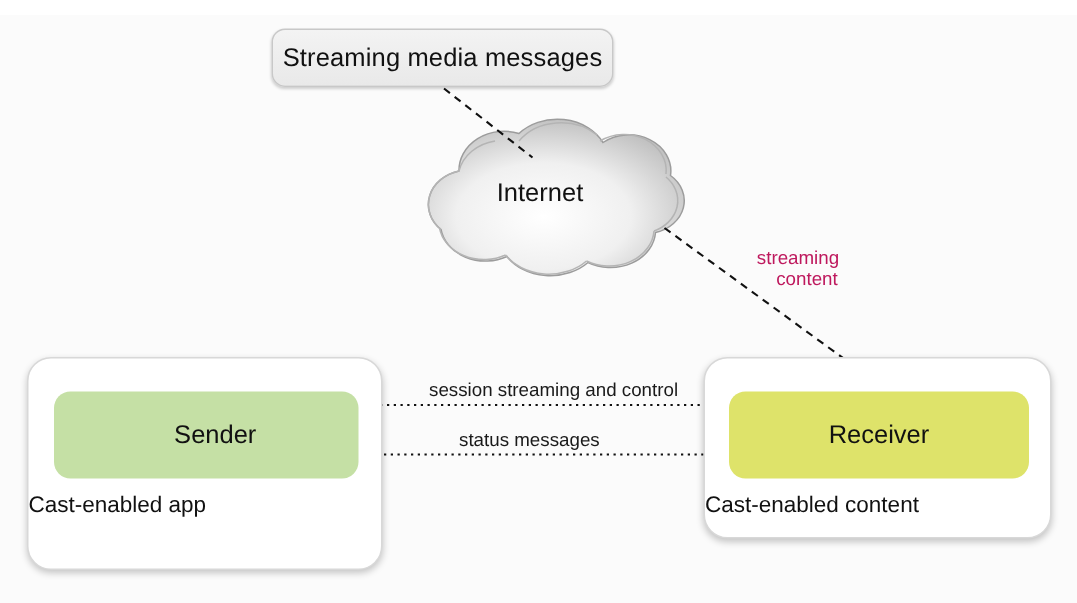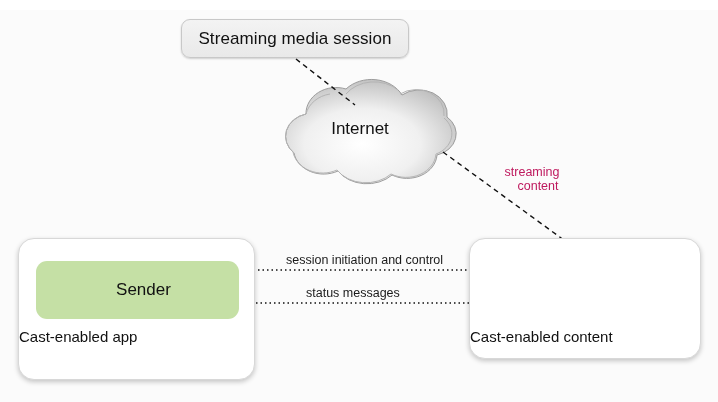--- a/index.html
+++ b/index.html
@@ -149,21 +149,21 @@
   #status-label  { left: 306px; top: 286px; }
 </style>
 </head>
 <body>
 
 <div id="canvas">
 
   <div id="panel"></div>
 
   <div id="service-box">
-    <span class="lbl">Streaming media session</span>
+    <span class="lbl">Streaming media messages</span>
   </div>
 
   <div id="cloud-wrap">
     <svg width="220" height="114" viewBox="0 0 220 114">
       <defs>
         <radialGradient id="cloudgrad" cx="45%" cy="62%" r="62%">
           <stop offset="0%" stop-color="#ffffff"></stop>
           <stop offset="55%" stop-color="#f0f0f0"></stop>
           <stop offset="100%" stop-color="#c2c2c2"></stop>
         </radialGradient>
@@ -205,31 +205,34 @@
     <line x1="240" y1="270" x2="485" y2="270" stroke="#111" stroke-width="1.3" stroke-dasharray="1.5 3" marker-end="url(#arrow)"></line>
 
     <line x1="487" y1="303" x2="238" y2="303" stroke="#111" stroke-width="1.3" stroke-dasharray="1.5 3" marker-end="url(#arrow)"></line>
   </svg>
 
   <div id="streaming-content-label">
     <span class="l1">streaming</span>
     <span class="l2">content</span>
   </div>
 
-  <div id="session-label" class="link-label">session initiation and control</div>
+  <div id="session-label" class="link-label">session streaming and control</div>
   <div id="status-label" class="link-label">status messages</div>
 
   <div id="sender-card" class="device-card">
     <div id="sender-inner" class="inner-box">
       <span class="lbl">Sender</span>
     </div>
     <div id="sender-caption" class="caption">
       <div>Cast-enabled app</div>
     </div>
   </div>
 
   <div id="receiver-card" class="device-card">
+    <div id="receiver-inner" class="inner-box">
+      <span class="lbl">Receiver</span>
+    </div>
     <div id="receiver-caption" class="caption">
       <div>Cast-enabled content</div>
     </div>
   </div>
 
 </div>
 
 </body></html>

